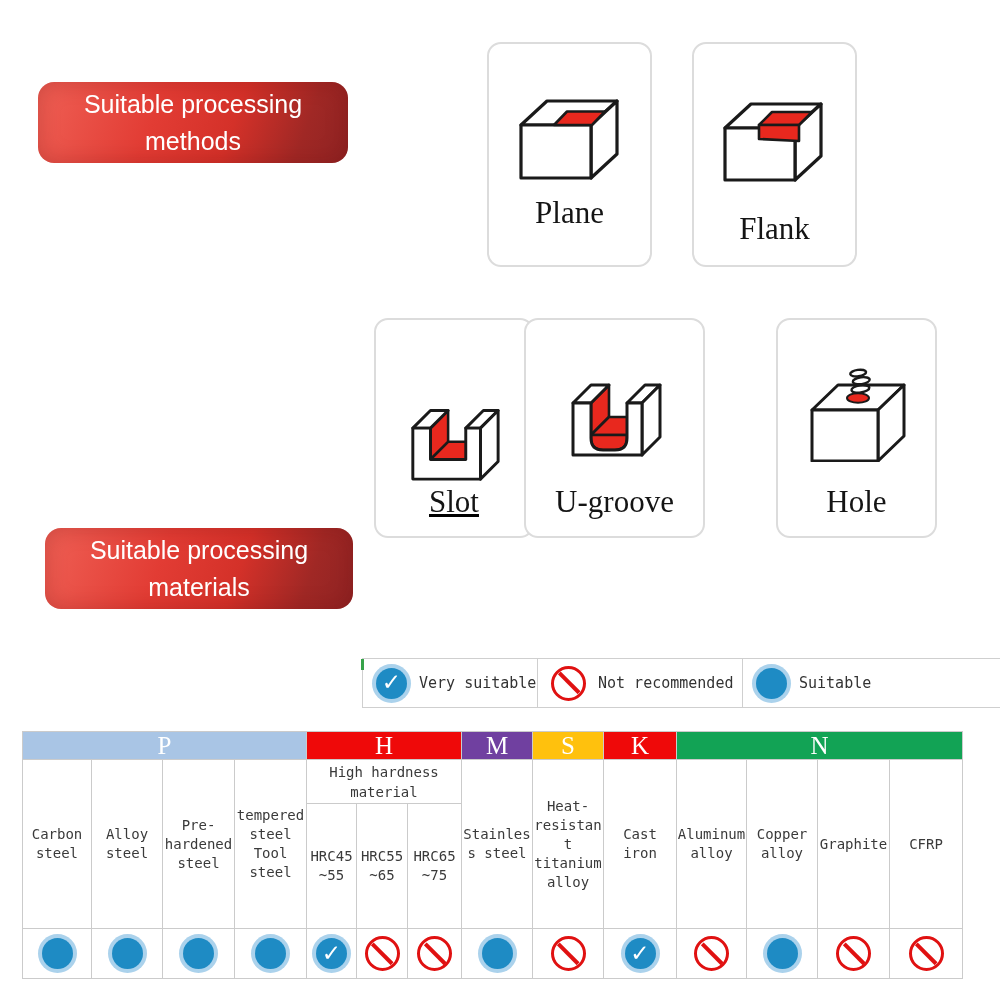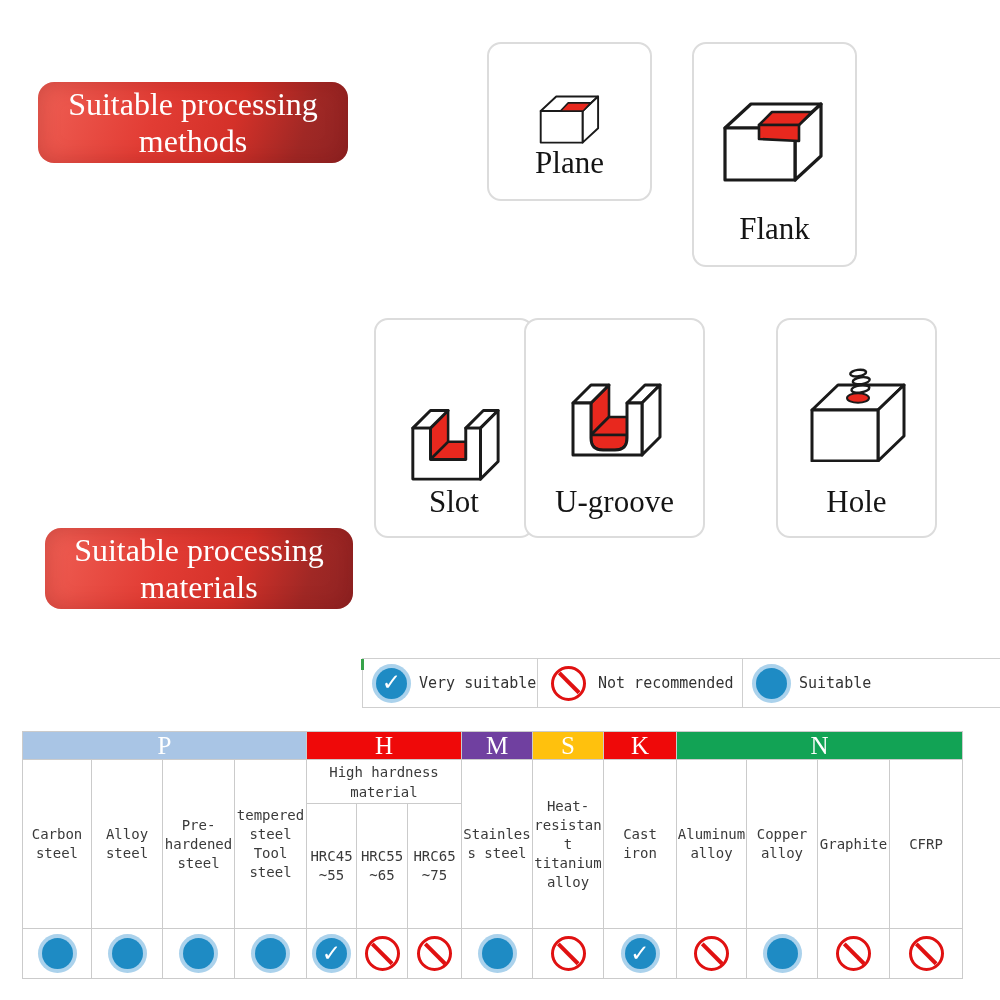--- a/index.html
+++ b/index.html
@@ -1,35 +1,35 @@
 <!DOCTYPE html>
 <html><head>
 <meta charset="utf-8">
 <style>
   html,body{margin:0;padding:0;background:#fff;}
   #canvas{position:relative;width:1000px;height:1000px;background:#ffffff;overflow:hidden;
           font-family:"Liberation Sans",sans-serif;}
 
   
   .badge{position:absolute;border-radius:16px;color:#ffffff;text-align:center;
-         font-family:Liberation Serif, serif;font-size:32px;line-height:37px;
+         font-family:Liberation Sans, sans-serif;font-size:25px;line-height:37px;
          display:flex;flex-direction:column;justify-content:center;
          background:linear-gradient(110deg,#ef6055 0%,#e23c34 38%,#d43129 62%,#a02825 84%,#8f2323 100%);
          box-shadow:inset 0 0 22px rgba(110,10,10,.28);}
   #badge-methods{left:38px;top:82px;width:310px;height:81px;}
   #badge-materials{left:45px;top:528px;width:308px;height:81px;}
 
   
   .card{position:absolute;background:#fff;border:2px solid #dcdcdc;border-radius:14px;
         display:flex;flex-direction:column;align-items:center;justify-content:space-between;
         box-sizing:border-box;}
   .card-label{font-family:"Liberation Serif",serif;font-size:31px;color:#141414;}
-  #card-plane  {left:487px;top:42px;width:165px;height:159px;padding:46px 0 18px;}
+  #card-plane  {left:487px;top:42px;width:165px;height:225px;padding:46px 0 34px;}
   #card-flank  {left:692px;top:42px;width:165px;height:225px;padding:44px 0 18px;}
-  #card-slot   {left:374px;top:318px;width:160px;height:220px;padding:64px 0 16px;}
+  #card-slot   {left:374px;top:318px;width:160px;height:220px;padding:64px 0 16px;text-decoration:underline;}
   #card-ugroove{left:524px;top:318px;width:181px;height:220px;padding:40px 0 16px;}
   #card-hole   {left:776px;top:318px;width:161px;height:220px;padding:34px 0 16px;}
 
   
   #legend{position:absolute;left:362px;top:658px;width:666px;height:50px;display:flex;
           border:1px solid #cfcfcf;box-sizing:border-box;background:#fff;}
   .legend-cell{display:flex;align-items:center;padding-left:13px;gap:12px;
                border-right:1px solid #cfcfcf;box-sizing:border-box;height:100%;}
   .legend-cell:last-child{border-right:none;}
   .lc1{width:175px;} .lc2{width:221px;} .lc3{width:205px;}

